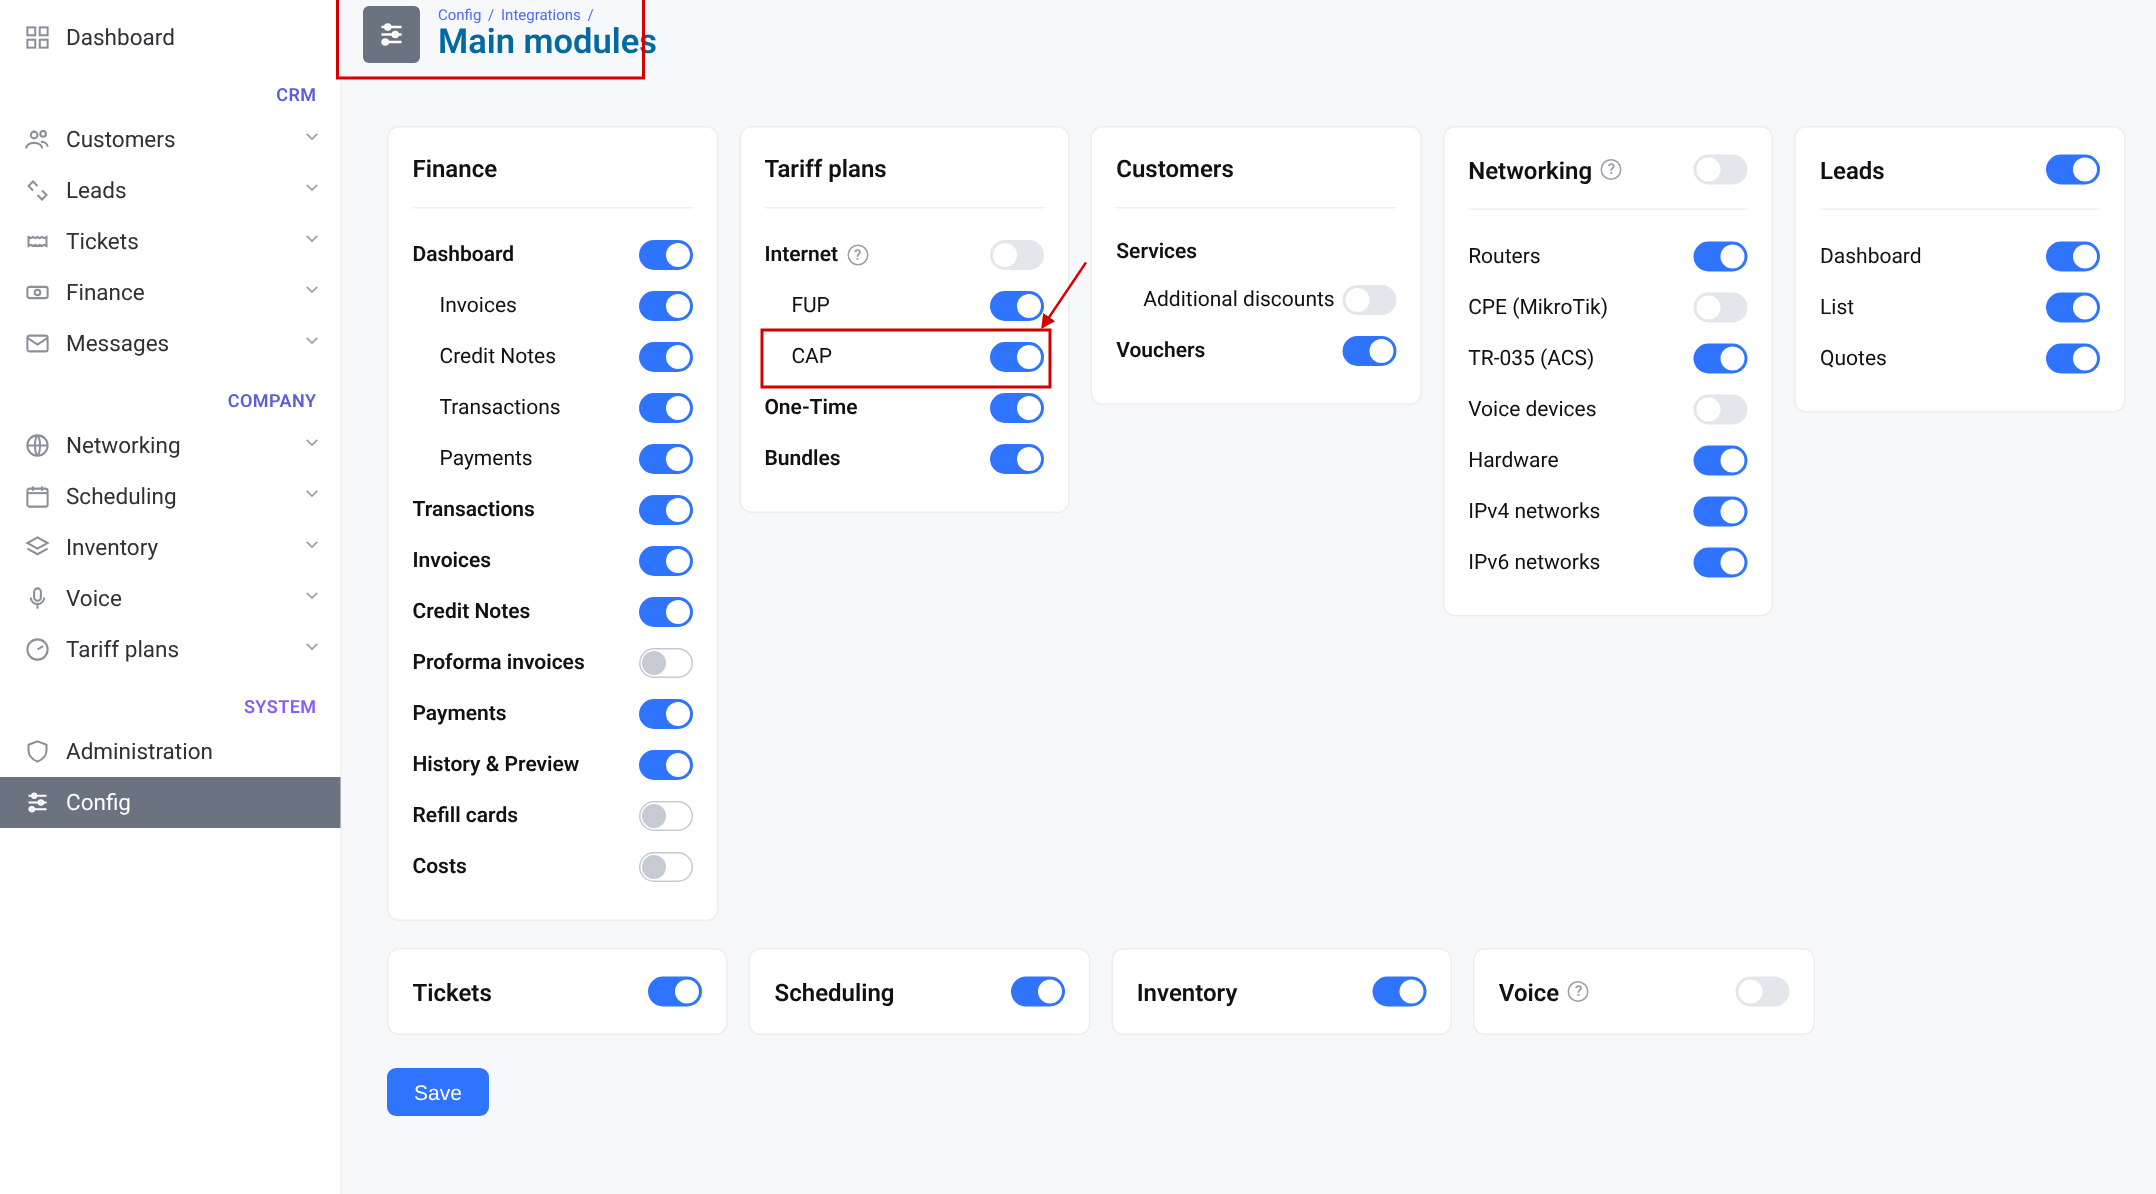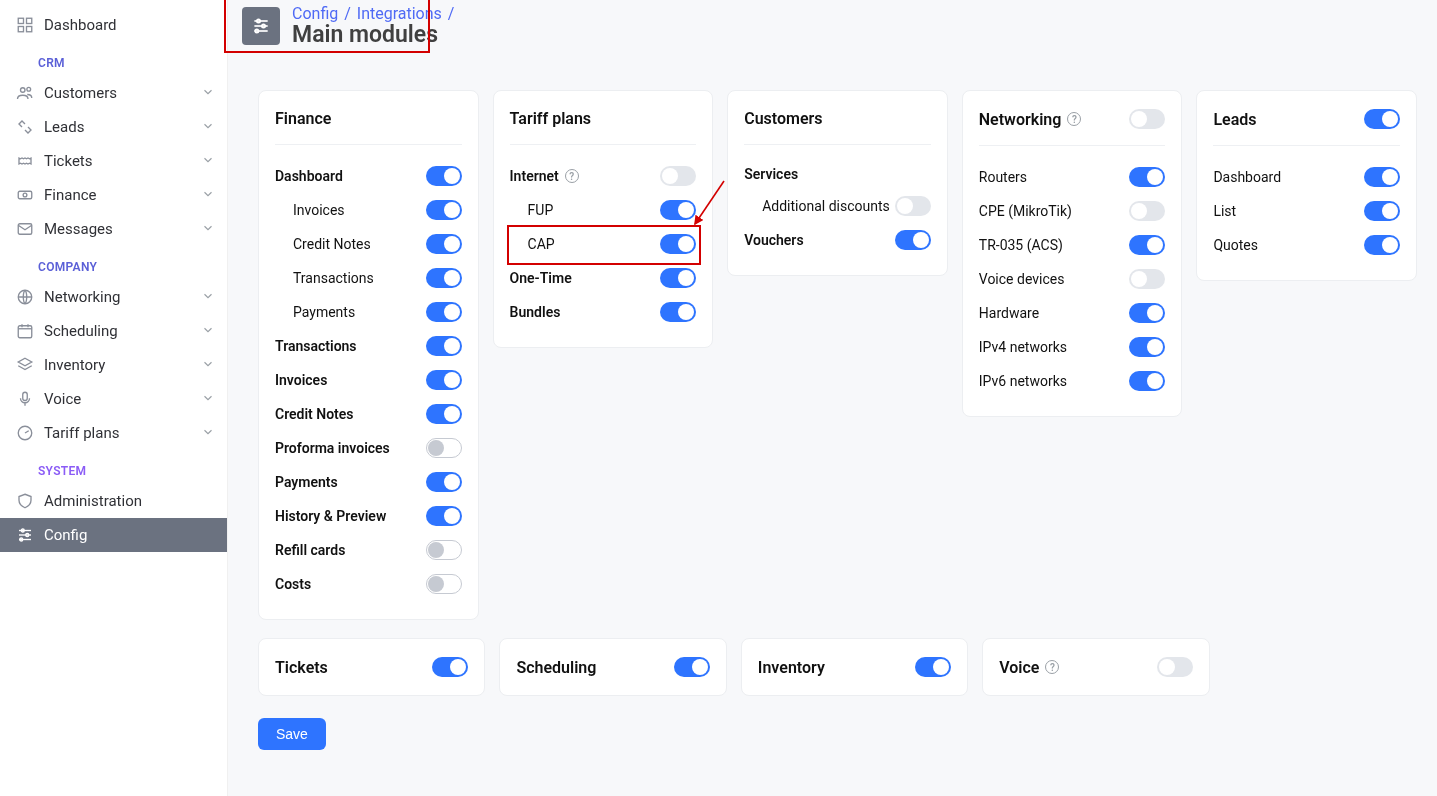--- a/index.html
+++ b/index.html
@@ -1,38 +1,38 @@
 <!DOCTYPE html>
 <html><head>
 <meta charset="utf-8">
 <style>
   *{box-sizing:border-box;margin:0;padding:0;}
   body{font-family:-apple-system,BlinkMacSystemFont,"Segoe UI",Roboto,Arial,sans-serif;background:#f7f8fa;color:#111;font-size:14px;}
   #app{display:flex;min-height:796px;}
   
   .sidebar{width:228px;background:#fff;border-right:1px solid #f0f0f0;padding-top:8px;flex-shrink:0;}
-  .nav-section-label{font-size:12px;font-weight:600;color:#5a5fd7;letter-spacing:.3px;padding:14px 16px 6px 38px;}
+  .nav-section-label{font-size:12px;font-weight:600;color:#5a5fd7;letter-spacing:.3px;padding:14px 16px 6px 38px;text-align:right;}
   .nav-section-label.muted{color:#8b5cf6;}
   .nav-item{display:flex;align-items:center;padding:8px 12px 8px 14px;cursor:pointer;color:#303136;}
   .nav-item.active{background:#6b7280;color:#fff;}
   .nav-icon{width:22px;display:flex;justify-content:center;align-items:center;margin-right:8px;}
   .nav-icon svg{width:18px;height:18px;stroke:#8a8f9a;fill:none;stroke-width:1.8;}
   .nav-item.active .nav-icon svg{stroke:#fff;}
   .nav-label{flex:1;font-size:15px;}
   .nav-chevron svg{width:14px;height:14px;stroke:#9aa0a6;fill:none;stroke-width:2;}
   
   .main{flex:1;display:flex;flex-direction:column;}
   .header{padding:4px 14px 12px 14px;position:relative;}
   .header-inner{display:flex;align-items:center;gap:12px;}
   .header-icon{width:38px;height:38px;background:#6b7280;border-radius:4px;display:flex;align-items:center;justify-content:center;}
   .header-icon svg{width:20px;height:20px;stroke:#fff;fill:none;stroke-width:2;}
-  .breadcrumb{font-size:16px;color:#4f6af5;}
+  .breadcrumb{font-size:10px;color:#4f6af5;}
   .breadcrumb span{cursor:pointer;}
   .breadcrumb .sep{color:#4f6af5;margin:0 2px;}
-  .page-title{font-size:23px;font-weight:600;color:#404040;margin-top:-2px;}
+  .page-title{font-size:23px;font-weight:600;color:#0369a1;margin-top:-2px;}
   .hl-header{position:absolute;border:2px solid #d30000;pointer-events:none;}
   
   .content{padding:30px 20px 12px 30px;}
   .cards-row{display:flex;gap:14px;align-items:flex-start;flex-wrap:nowrap;}
   .cards-row + .cards-row{margin-top:18px;}
   .card{background:#fff;border:1px solid #eceef1;border-radius:8px;padding:18px 16px;flex:1;min-width:0;position:relative;}
   .card-header{display:flex;align-items:center;justify-content:space-between;padding-bottom:16px;border-bottom:1px solid #eef0f3;margin-bottom:14px;}
   .card-header.noline{border-bottom:none;margin-bottom:0;padding-bottom:0;}
   .card-title{font-size:16px;font-weight:600;color:#111;display:flex;align-items:center;gap:6px;}
   .help-icon{width:14px;height:14px;border:1px solid #9aa0a6;border-radius:50%;font-size:10px;display:inline-flex;align-items:center;justify-content:center;color:#9aa0a6;}

